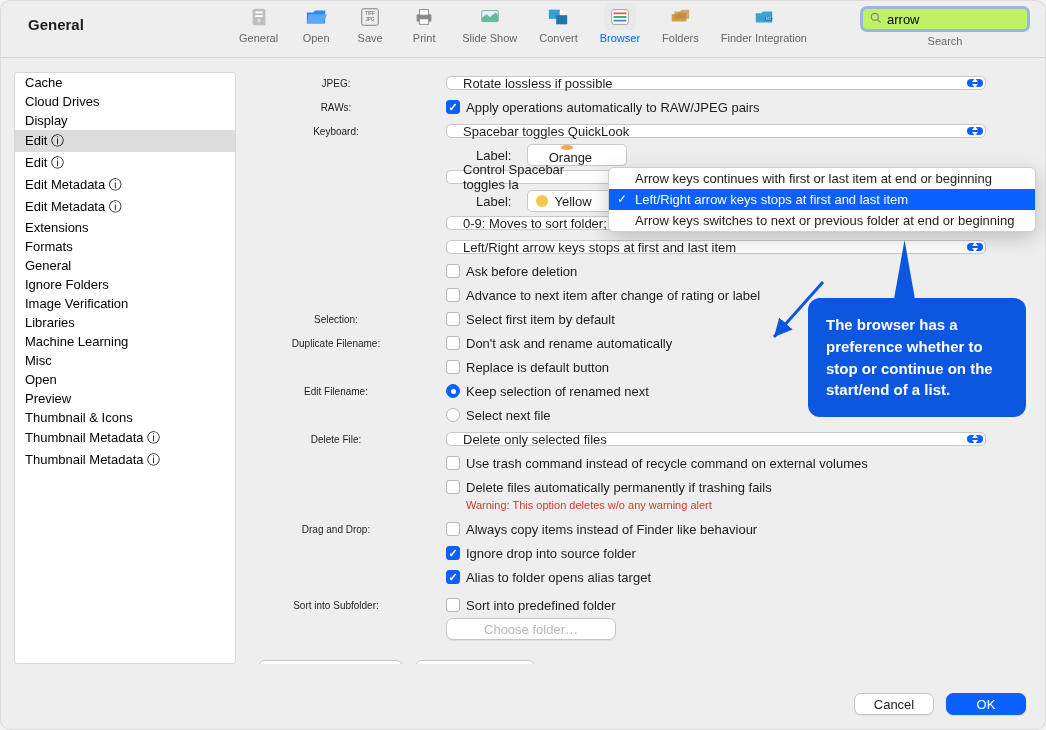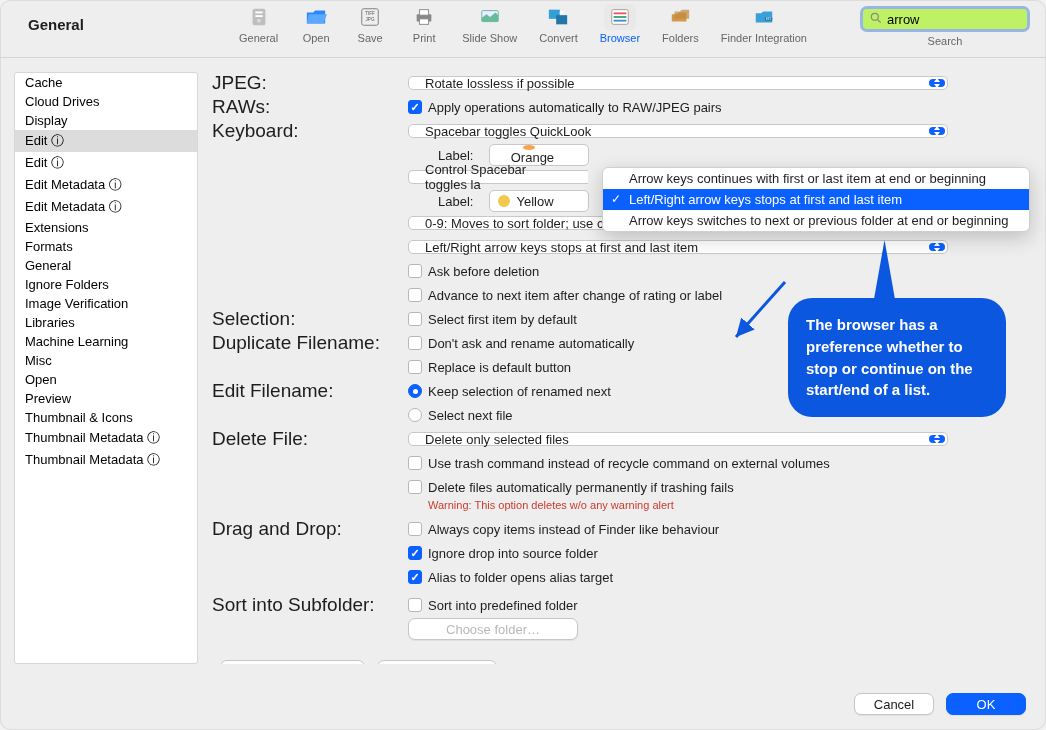--- a/index.html
+++ b/index.html
@@ -13,26 +13,26 @@
   .toolbar-item.selected { color: #0a61ff; }
   .toolbar-item.selected .ticon { background: #e9e9e9; }
   .ticon { width: 32px; height: 26px; border-radius: 5px; display: flex; align-items: center; justify-content: center; }
   .ticon svg { width: 26px; height: 22px; }
   .search-wrap { position: absolute; right: 16px; top: 6px; display:flex; flex-direction:column; align-items:center; gap:3px;}
   .search-box { display: flex; align-items: center; width: 170px; height: 26px; background: #bef264; border: 3px solid #97b6e6; border-radius: 7px; padding: 0 6px; gap: 4px;}
   .search-box input { flex: 1; border: none; outline: none; font-size: 13px; background: transparent; }
   .search-label { font-size: 11px; color:#666;}
   
   .body { flex: 1; display: flex; padding: 14px; gap: 14px; overflow: hidden;}
-  .sidebar { width: 184px; background: #fff; border: 1px solid #d7d7d7; border-radius: 3px; overflow-y: auto;}
+  .sidebar { width: 222px; background: #fff; border: 1px solid #d7d7d7; border-radius: 3px; overflow-y: auto;}
   .side-item { padding: 2px 10px; font-size: 13px; color: #000; display:flex; align-items:center; gap:4px;}
   .side-item.selected { background: #dcdcdc; }
   .main { flex: 1; position: relative; overflow: hidden;}
   .form-row { display: flex; align-items: center; margin-bottom: 4px; min-height: 22px;}
-  .form-label { width: 196px; text-align: left; padding-right: 24px; font-size: 19px;}
+  .form-label { width: 196px; text-align: center; padding-right: 24px; font-size: 10px;}
   .ctrl-col { flex: 1; display: flex; align-items: center; gap: 6px;}
   .wide-select, .wide-text { flex:1; height: 14px; background:#fff; border:1px solid #c8c8c8; border-radius:5px; padding: 0 22px 0 16px; font-size:13px; display:flex; align-items:center; position:relative; max-width: 540px;}
   .wide-select .chev { position:absolute; right:2px; top:2px; bottom:2px; width:16px; background:#0a61ff; border-radius:4px; display:flex; flex-direction:column; align-items:center; justify-content:center; gap:0px;}
   .chev::before, .chev::after { content:""; border-left:3px solid transparent; border-right:3px solid transparent;}
   .chev::before { border-bottom:4px solid #fff;}
   .chev::after { border-top:4px solid #fff; margin-top:2px;}
   .mini-label { font-size:13px; padding-right:8px;}
   .swatch { width:12px; height:12px; border-radius:50%; display:inline-block; margin-right:6px; vertical-align:middle;}
   .swatch.orange { background:#f5a34e;}
   .swatch.yellow { background:#f2c94c;}
@@ -42,26 +42,26 @@
   .radio { width:14px; height:14px; border:1px solid #b7b7b7; border-radius:50%; background:#fff; display:inline-flex; align-items:center; justify-content:center; flex-shrink:0;}
   .radio.checked { border-color:#0a61ff; background:#0a61ff;}
   .radio.checked::after { content:""; width:5px; height:5px; background:#fff; border-radius:50%;}
   .warning { color:#cc3b2e; font-size:11px;}
   .btn { height:22px; padding: 0 16px; background:#fff; border:1px solid #c6c6c6; border-radius:7px; font-size:13px; box-shadow: 0 1px 1px rgba(0,0,0,0.06); display:inline-flex; align-items:center; justify-content:center;}
   .btn.primary { background:#0a61ff; color:#fff; border-color:#0a61ff;}
   .btn.disabled { color:#b8b8b8;}
   
   .footer { height: 52px; display:flex; justify-content:flex-end; align-items:center; padding: 0 20px; gap: 12px; border-top:0;}
   
-  .dropdown { position:absolute; right:16px; top:167px; width:428px; background:#fff; border:1px solid #cfcfcf; border-radius:6px; box-shadow: 0 6px 20px rgba(0,0,0,0.2); overflow:hidden; z-index:10;}
+  .dropdown { position:absolute; right:10px; top:167px; width:428px; background:#fff; border:1px solid #cfcfcf; border-radius:6px; box-shadow: 0 6px 20px rgba(0,0,0,0.2); overflow:hidden; z-index:10;}
   .drop-item { padding: 3px 10px 3px 26px; font-size:13px; position:relative;}
   .drop-item.sel { background:#0a61ff; color:#fff;}
   .drop-item.sel::before { content:"✓"; position:absolute; left:8px; top:3px; font-size:12px;}
   
-  .callout { position:absolute; right:40px; top:298px; width:218px; background:#0b57e0; color:#fff; padding:16px 18px; border-radius:24px; font-size:15px; font-weight:600; line-height:1.45; z-index:9;}
+  .callout { position:absolute; right:20px; top:298px; width:218px; background:#0b57e0; color:#fff; padding:16px 18px; border-radius:12px; font-size:15px; font-weight:600; line-height:1.45; z-index:9;}
   .callout::before { content:""; position:absolute; top:-58px; right:116px; width:0; height:0; border-left:22px solid transparent; border-right:0px solid transparent; border-bottom:62px solid #0b57e0; transform: skewX(10deg);}
   
   .arrow-line { position:absolute; z-index:8; left:518px; top:205px; width:60px; height:70px; pointer-events:none;}
   .sub-label-row { display:flex; align-items:center; padding-left: 226px; gap:8px; height:22px;}
   .half-select { width:180px; height:22px; background:#fff; border:1px solid #c8c8c8; border-radius:5px; padding:0 22px 0 8px; font-size:13px; display:flex; align-items:center; position:relative;}
   .row-stack .form-row { margin-bottom:2px;}
   .restore-row { display:flex; gap:12px; margin-top:20px; padding-left:8px;}
 </style>
 </head>
 <body>

